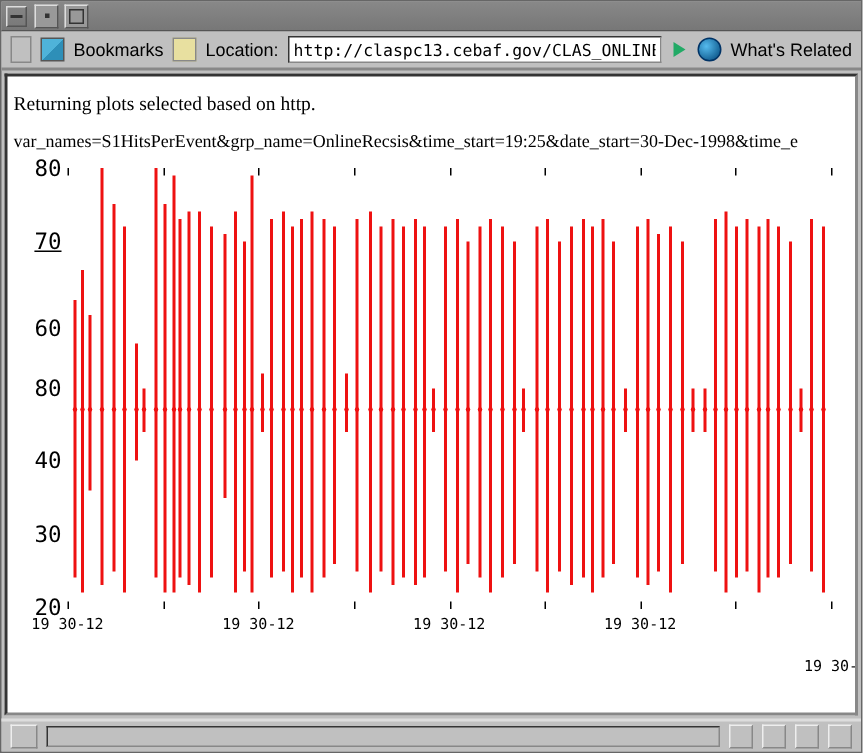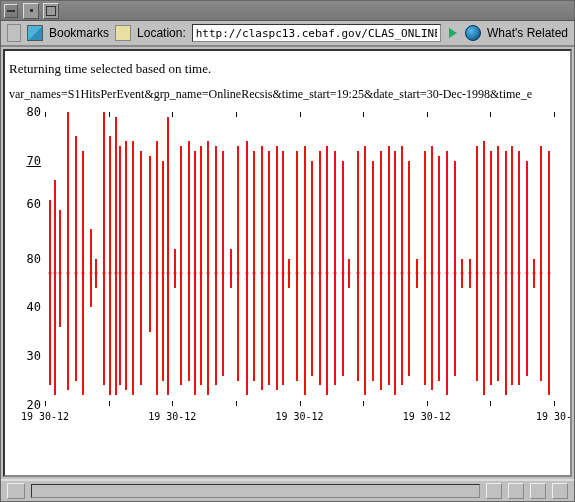--- a/index.html
+++ b/index.html
@@ -124,21 +124,21 @@
   }
   .body-line { margin: 4px 0 10px 0; white-space:nowrap; overflow:hidden; }
 
   .chart {
     position: relative;
     width: 537px;
     height: 315px;
     margin: 0 0 8px 8px;
   }
   .ylabels { position:absolute; left:0; top:0; bottom:22px; width:26px; }
-  .ylabel { position:absolute; right:2px; font-family: monospace; font-size:12px; color:#000; transform: translateY(-50%); }
+  .ylabel { position:absolute; right:2px; font-family: monospace; font-size:15px; color:#000; transform: translateY(-50%); }
   .plot {
     position:absolute; left:28px; right:0; top:0; bottom:20px;
   }
   .ticks-top, .ticks-bottom { position:absolute; left:0; right:0; height:6px; }
   .ticks-top { top:0; }
   .ticks-bottom { bottom:0; }
   .tick { position:absolute; width:1px; height:5px; background:#000; }
   .bars { position:absolute; left:0; right:0; top:0; bottom:0; }
   .bar { position:absolute; width:2px; background:#e11; }
   .mark { position:absolute; width:3px; height:3px; background:#e11; border-radius:50%; transform: translate(-50%,-50%); }
@@ -175,30 +175,30 @@
     <div class="bm-label">Bookmarks</div>
     <div class="loc-icon"></div>
     <div class="bm-label">Location:</div>
     <input class="loc-input" value="http://claspc13.cebaf.gov/CLAS_ONLINE/" style="">
     <div class="go-tri"></div>
     <div class="globe"></div>
     <div class="bm-label">What's Related</div>
   </div>
 
   <div class="content">
-    <div class="body-line">Returning time selected based on time.</div>
+    <div class="body-line">Returning plots selected based on http.</div>
     <div class="body-line" style="font-size:12px;">var_names=S1HitsPerEvent&amp;grp_name=OnlineRecsis&amp;time_start=19:25&amp;date_start=30-Dec-1998&amp;time_e</div>
 
     <div class="chart">
       <div class="ylabels" id="ylabels">
           <div class="ylabel" style="top: 293px;">20</div>
           <div class="ylabel" style="top: 244.167px;">30</div>
           <div class="ylabel" style="top: 195.333px;">40</div>
           <div class="ylabel" style="top: 146.5px;">80</div>
-          <div class="ylabel" style="top: 92px;">60</div>
+          <div class="ylabel" style="top: 107px;">60</div>
           <div class="ylabel" style="top: 48.8333px; text-decoration: underline;">70</div>
           <div class="ylabel" style="top: 0px;">80</div>
         </div>
       <div class="plot" id="plot">
         <div class="ticks-top" id="tt">
             <div class="tick" style="left: 0px;"></div>
             <div class="tick" style="left: 63.625px;"></div>
             <div class="tick" style="left: 127.25px;"></div>
             <div class="tick" style="left: 190.875px;"></div>
             <div class="tick" style="left: 254.5px;"></div>
@@ -361,21 +361,21 @@
             <div class="tick" style="left: 381.75px;"></div>
             <div class="tick" style="left: 445.375px;"></div>
             <div class="tick" style="left: 509px;"></div>
           </div>
       </div>
       <div class="xlabels" id="xlabels">
           <div class="xlabel" style="left: 0px;">19 30-12</div>
           <div class="xlabel" style="left: 127.25px;">19 30-12</div>
           <div class="xlabel" style="left: 254.5px;">19 30-12</div>
           <div class="xlabel" style="left: 381.75px;">19 30-12</div>
-          <div class="xlabel" style="left: 509px;">19 30-</div>
+          <div class="xlabel" style="left: 509px; margin-top: 28px;">19 30-</div>
         </div>
     </div>
 
   </div>
 
   <div class="statusbar">
     <div class="sb-btn"></div>
     <div class="sb-well"></div>
     <div class="sb-icon"></div>
     <div class="sb-icon"></div>

